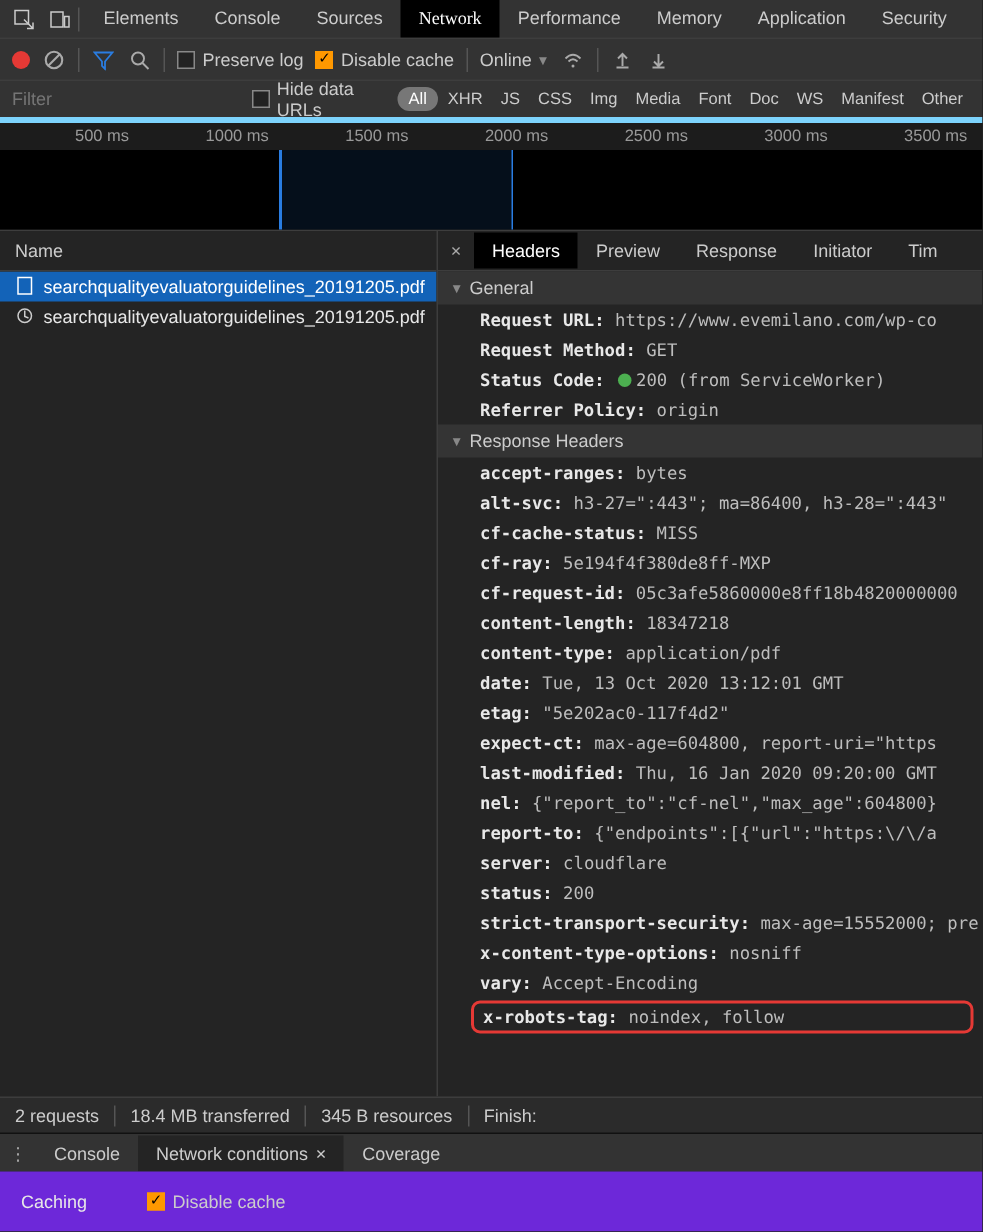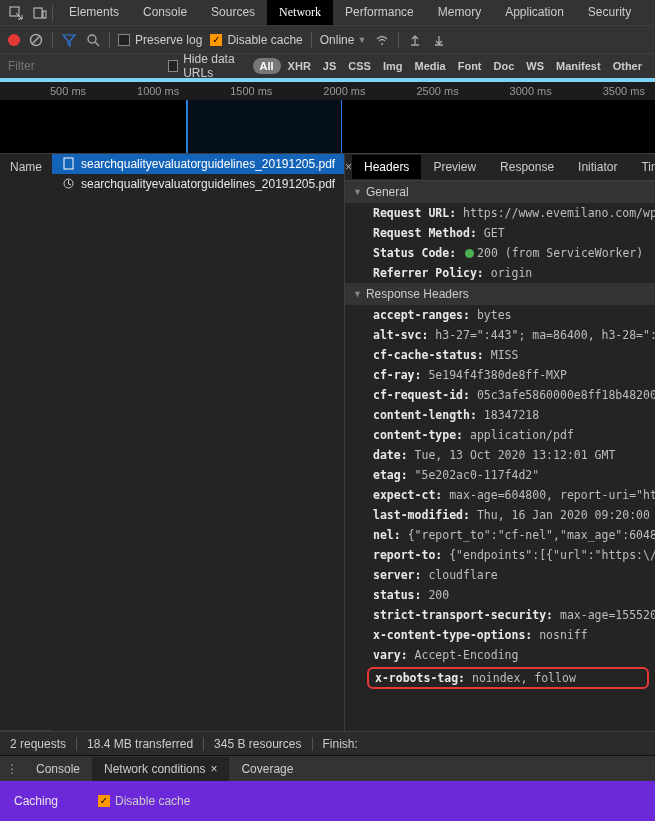--- a/index.html
+++ b/index.html
@@ -58,38 +58,38 @@
 .cb.checked { background:#ff9800; border-color:#ff9800; color:#000; font-size:10px; line-height:1; }
 .cb.checked::after { content:"✓"; }
 .lbl { color:#ccc; display:flex; align-items:center; gap:5px; }
 .sel { color:#ccc; display:flex; align-items:center; gap:3px; }
 .filterbar {
   display:flex; align-items:center; background:#333; height:28px; padding:0 8px; border-bottom:4px solid #7dd3fc;
 }
 .filter-input {
   background:transparent; border:none; color:#aaa; flex:0 0 160px; font-size:12px; outline:none;
 }
-.type-filters { display:flex; align-items:center; gap:2px; margin-left:auto;font-weight:bold; }
+.type-filters { display:flex; align-items:center; gap:2px; margin-left:auto; }
 .pill { padding:2px 7px; border-radius:8px; color:#ccc; font-size:11px; }
 .pill.active { background:#777; color:#fff; }
 .tf { color:#ccc; font-size:11px; padding:2px 5px; }
 .timeline {
   height: 72px;
   background: #1c1c1c;
   border-bottom: 1px solid #3d3d3d;
   position: relative;
   font-size:11px; color:#999;
 }
 .tl-ticks { display:flex; justify-content:space-between; padding:3px 10px 0 50px; }
 .tl-body { position:absolute; top:18px; bottom:0; left:0; right:0; background:#000; }
 .tl-scrub { position:absolute; top:18px; bottom:0; width:2px; background:#2a7de1; left:186px; }
 .tl-scrub::before { content:""; position:absolute; right:-154px; top:0; bottom:0; width:154px; background:rgba(42,125,225,0.12); border-right:1px solid #2a7de1; }
 .content { display:flex; flex:1; min-height:0; }
 .req-panel {
-  width:345px; border-right:1px solid #3d3d3d; background:#242424; display:flex; flex-direction:row;
+  width:292px; border-right:1px solid #3d3d3d; background:#242424; display:flex; flex-direction:column;
 }
 .req-head { padding:6px 10px; border-bottom:1px solid #3d3d3d; color:#ccc; font-size:12px; }
 .req-list { flex:1; overflow:auto; }
 .req-row { display:flex; align-items:center; gap:6px; padding:3px 10px; font-size:12px; }
 .req-row.sel { background:#1363b8; color:#fff; }
 .req-row .fi-icon { width:14px; height:14px; display:inline-flex; }
 .details { flex:1; background:#242424; display:flex; flex-direction:column; min-width:0; }
 .det-tabs { display:flex; align-items:center; border-bottom:1px solid #3d3d3d; height:27px; }
 .det-close { width:24px; text-align:center; color:#aaa; }
 .det-tab { padding:5px 12px; color:#ccc; font-size:12px; }

